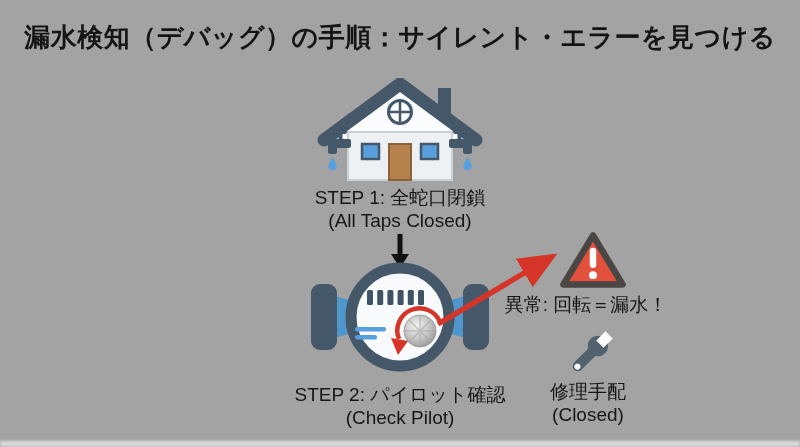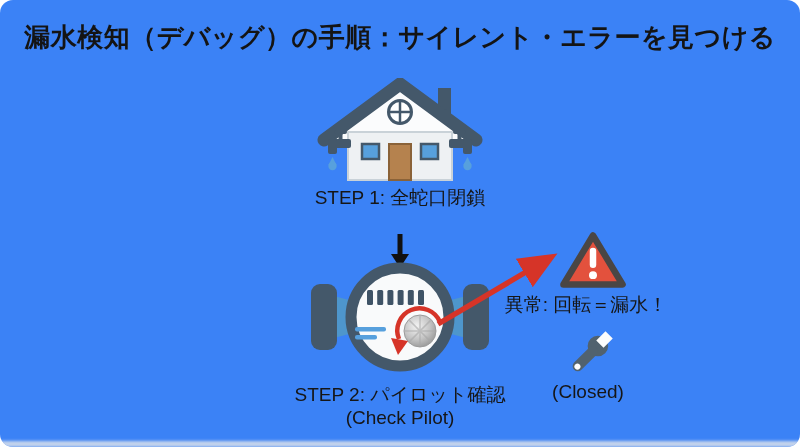--- a/index.html
+++ b/index.html
@@ -1,21 +1,20 @@
 <!DOCTYPE html>
 <html><head>
 <meta charset="utf-8">
 <style>
   html,body{margin:0;padding:0;background:#ffffff;}
   #canvas{
     position:relative;width:800px;height:447px;overflow:hidden;
-    background:#3b82f6;
+    background:#a3a3a3;
     font-family:"Liberation Sans", sans-serif;
     color:#111111;
-    border-radius:13px;
   }
   .abs{position:absolute;}
   #title{
     left:0;top:20px;width:800px;text-align:center;
     font-size:26px;font-weight:800;letter-spacing:0.5px;color:#141414;
   }
   .caption{
     text-align:center;font-weight:400;font-size:19px;line-height:23px;color:#161616;
   }
   .caption div{white-space:nowrap;}
@@ -75,20 +74,21 @@
       <rect x="151" y="61" width="9" height="15" rx="2" fill="#44586a"></rect>
     </g>
     <g>
       <polygon points="151.5,87 159.5,87 155.5,79" fill="#57a0dd"></polygon>
       <circle cx="155.5" cy="88" r="4.2" fill="#57a0dd"></circle>
     </g>
   </svg>
 
   <div id="step1-caption" class="abs caption">
     <div>STEP 1: 全蛇口閉鎖</div>
+    <div>(All Taps Closed)</div>
   </div>
 
   <svg id="down-arrow-icon" class="abs" width="24" height="36" viewBox="0 0 24 36">
     <rect x="9.5" y="0" width="5" height="22" fill="#111111"></rect>
     <polygon points="3,20 21,20 12,34" fill="#111111"></polygon>
   </svg>
 
   <svg id="meter-icon" class="abs" width="180" height="118" viewBox="0 0 180 118">
     <defs>
       <radialGradient id="dialGrad" cx="40%" cy="35%" r="75%">
@@ -161,17 +161,18 @@
   <svg id="wrench-icon" class="abs" width="56" height="52" viewBox="0 0 60 54">
     <g transform="rotate(45 30 27)">
       <circle cx="30" cy="12" r="11" fill="#51626f"></circle>
       <rect x="24.5" y="-5" width="11" height="14" fill="#fcfcfc"></rect>
       <rect x="24.5" y="14" width="11" height="34" rx="5.5" fill="#51626f"></rect>
       <circle cx="30" cy="43" r="3.2" fill="#fcfcfc"></circle>
     </g>
   </svg>
 
   <div id="repair-caption" class="abs caption">
+    <div>修理手配</div>
     <div>(Closed)</div>
   </div>
 
   <div id="bottom-band" class="abs"></div>
 </div>
 
 </body></html>

